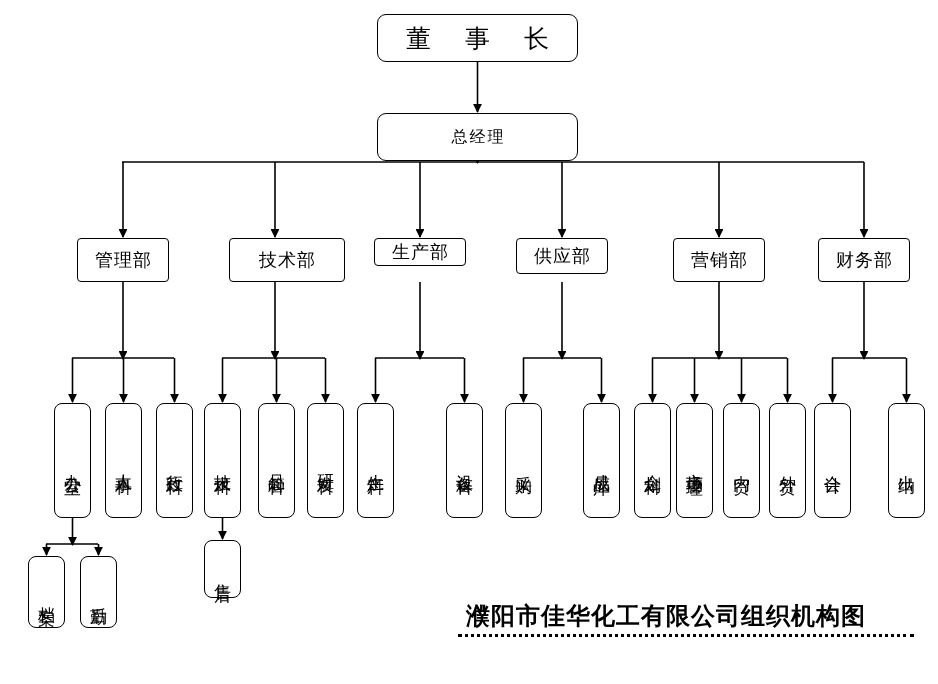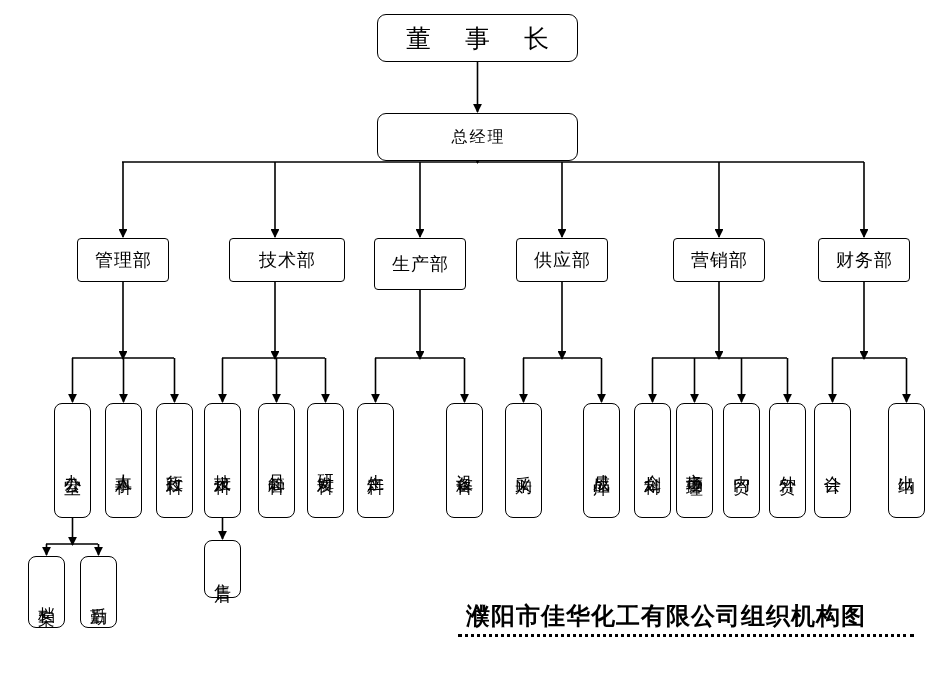--- a/index.html
+++ b/index.html
@@ -150,24 +150,24 @@
       </div>
       <div class="node h gm" style="left: 377px; top: 113px; width: 201px; height: 48px;">
         <span>总经理</span>
       </div>
       <div class="node h dept" style="left: 77px; top: 238px; width: 92px; height: 44px;">
         <span>管理部</span>
       </div>
       <div class="node h dept" style="left: 229px; top: 238px; width: 116px; height: 44px;">
         <span>技术部</span>
       </div>
-      <div class="node h dept" style="left: 374px; top: 238px; width: 92px; height: 52px;">
+      <div class="node h dept" style="left: 374px; top: 238px; width: 92px; height: 28px;">
         <span>生产部</span>
       </div>
-      <div class="node h dept" style="left: 516px; top: 238px; width: 92px; height: 44px; align-items: center;">
+      <div class="node h dept" style="left: 516px; top: 238px; width: 92px; height: 36px; align-items: center;">
         <span>供应部</span>
       </div>
       <div class="node h dept" style="left: 673px; top: 238px; width: 92px; height: 44px;">
         <span>营销部</span>
       </div>
       <div class="node h dept" style="left: 818px; top: 238px; width: 92px; height: 44px; justify-content: center;">
         <span>财务部</span>
       </div>
       <div class="node v" style="left: 54px; top: 403px; width: 37px; height: 115px;">
         <span>办公室</span>

